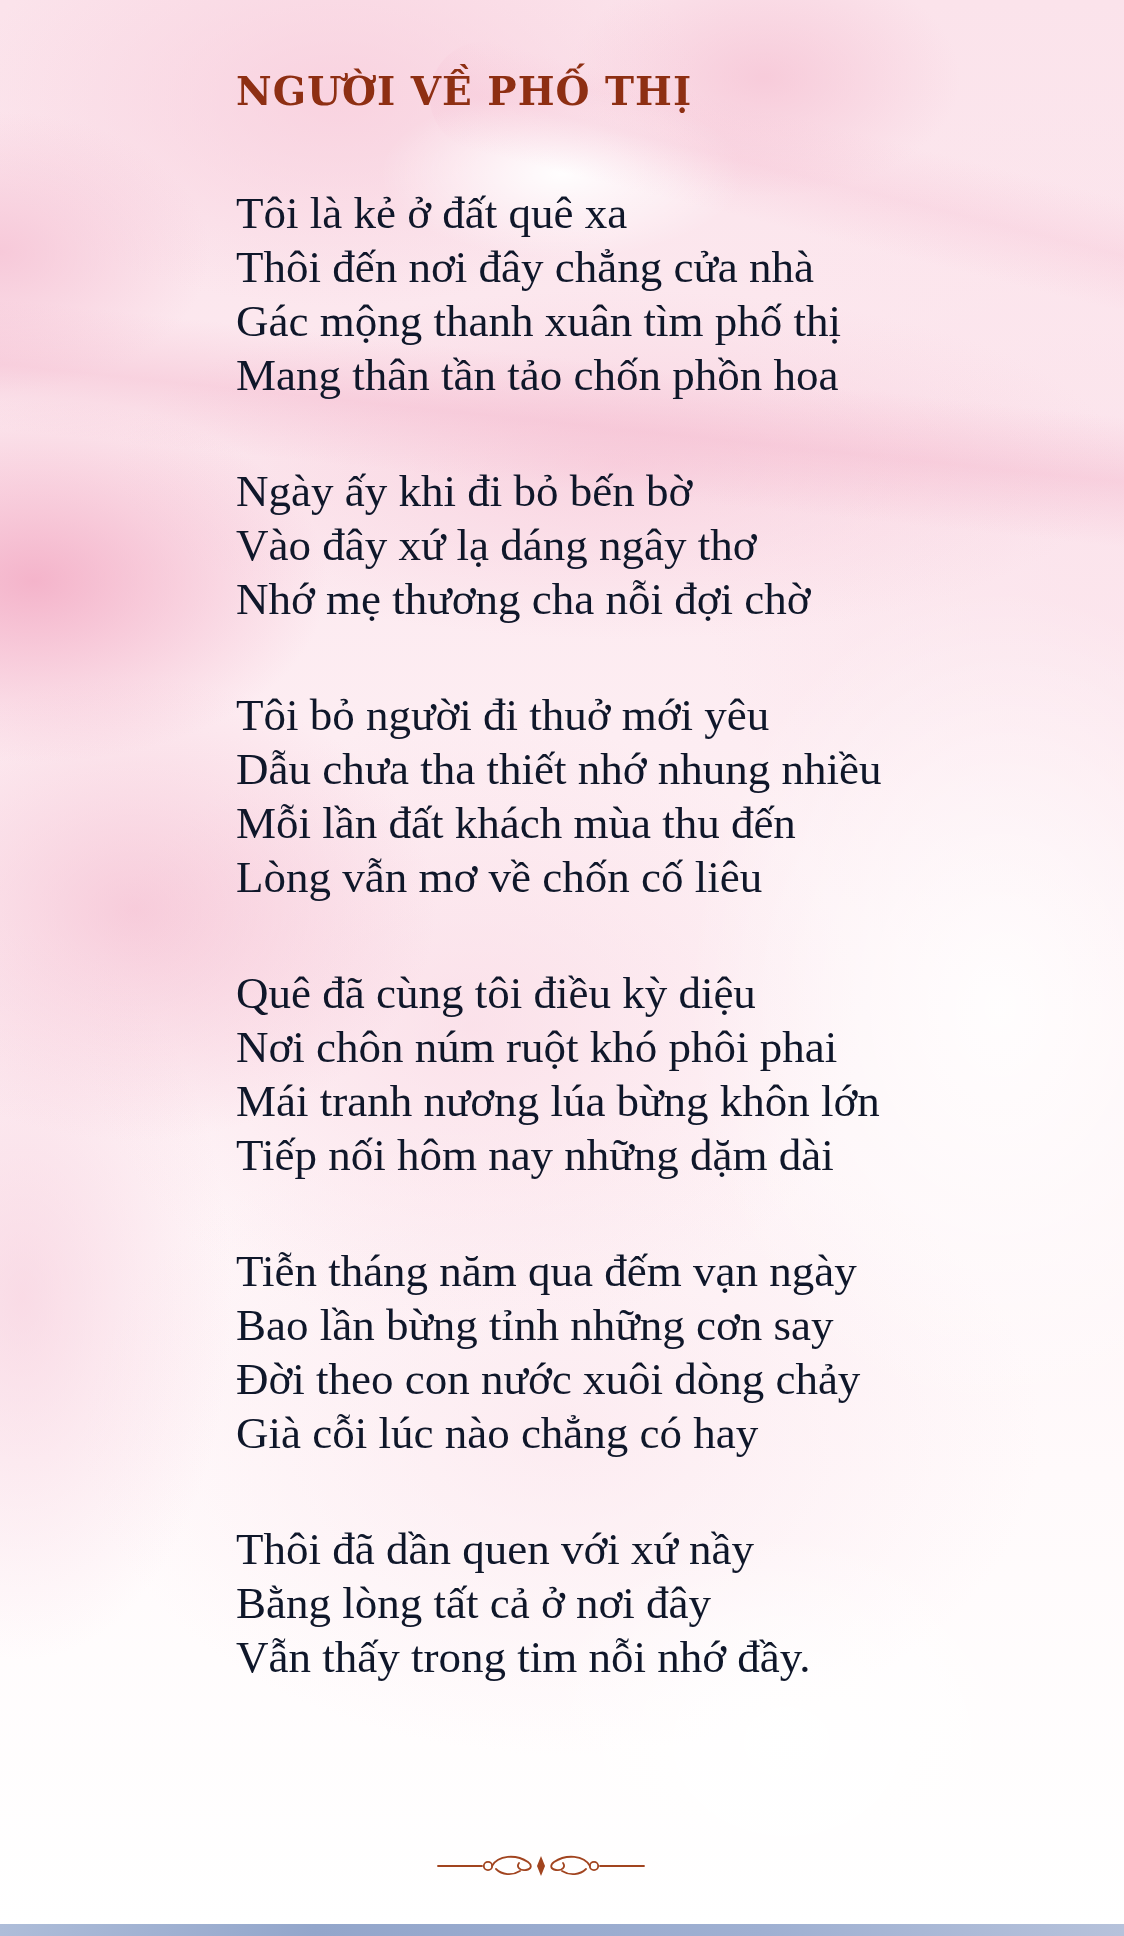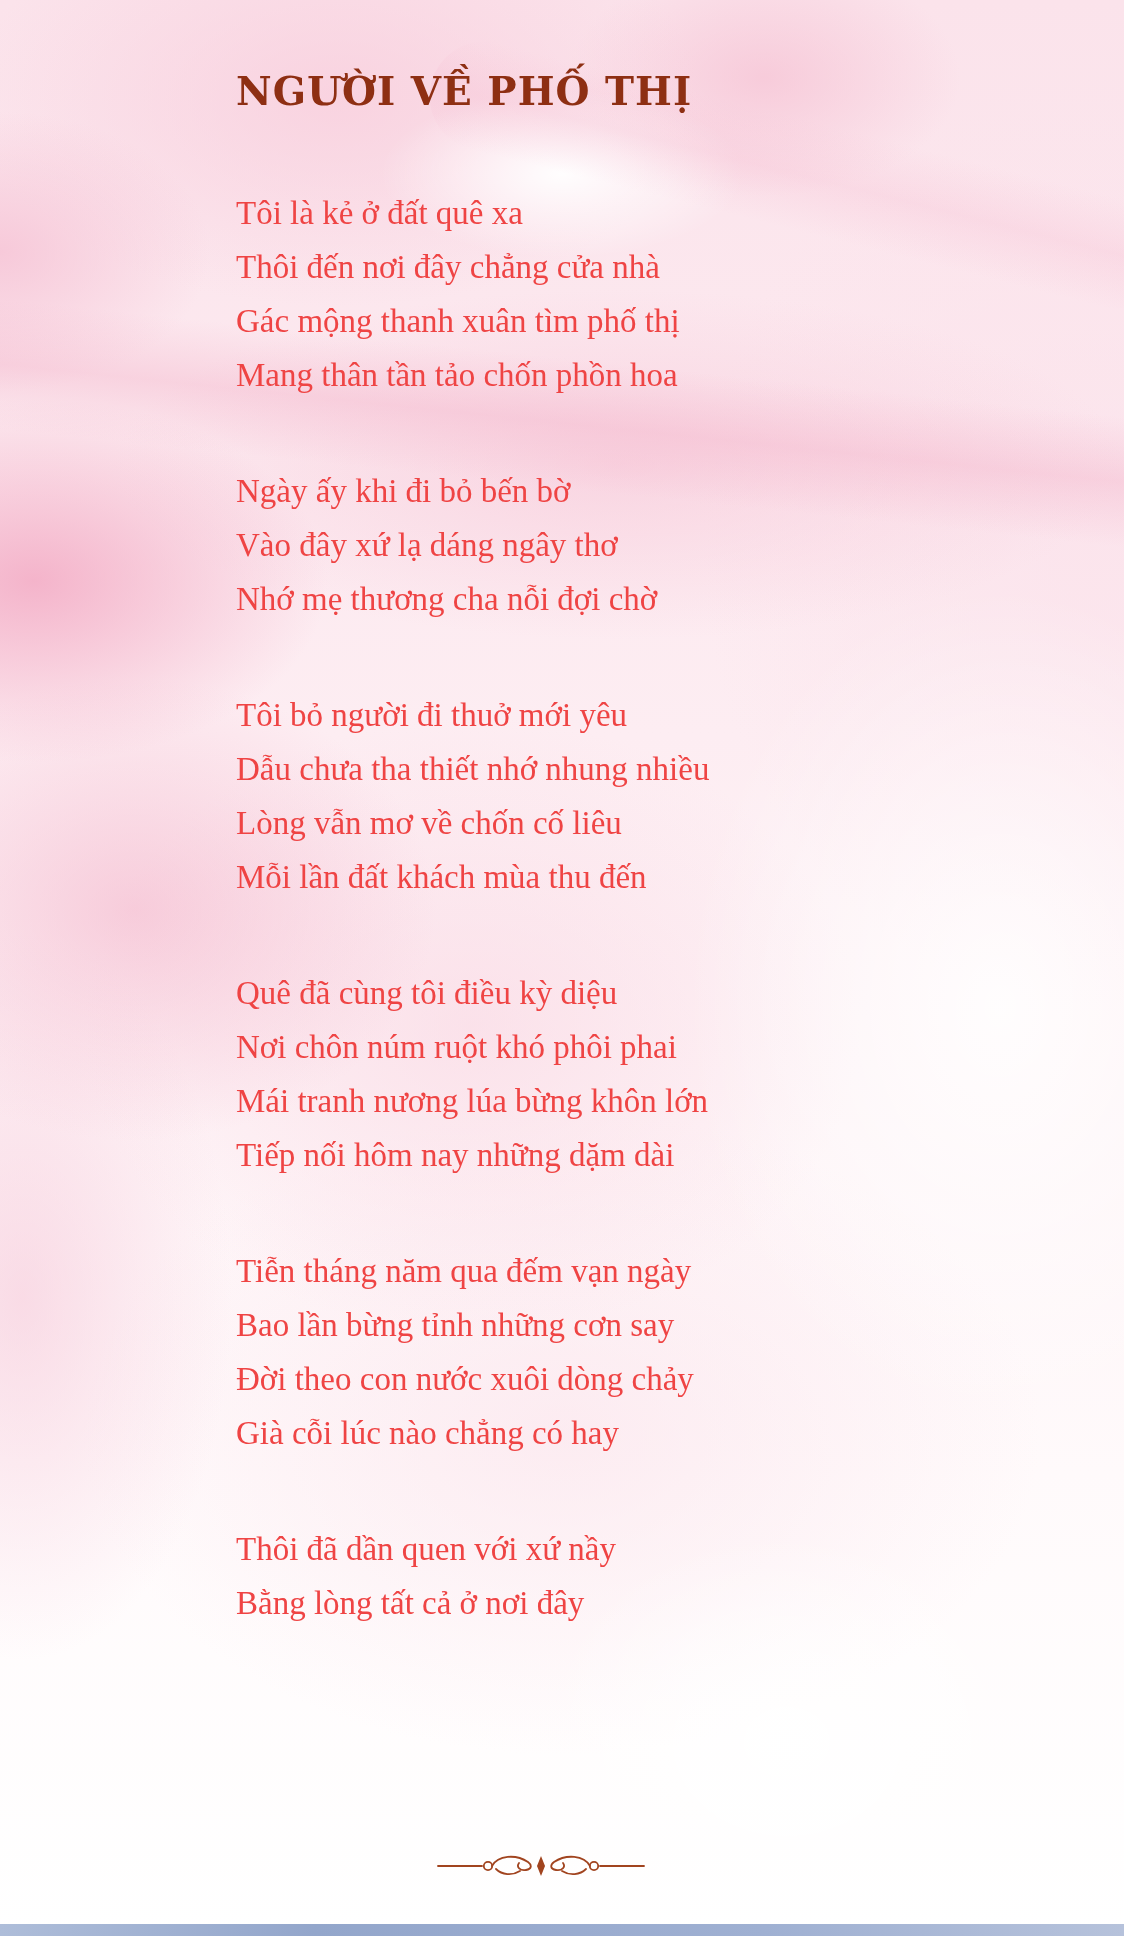--- a/index.html
+++ b/index.html
@@ -53,23 +53,23 @@
     font-size:39px;
     letter-spacing:1px;
     color:#8e2f13;
     font-weight:600;
     margin:0 0 72px 0;
     white-space:nowrap;
   }
   .stanza{margin:0 0 62px 0;}
   .stanza:last-of-type{margin-bottom:0;}
   .line{
-    font-size:33px;
+    font-size:45px;
     line-height:54px;
-    color:#ef4444;
+    color:#0f172a;
     white-space:nowrap;
   }
   .divider{
     position:absolute;left:436px;top:1850px;width:210px;height:32px;
   }
 </style>
 </head>
 <body>
 
 <div id="page">
@@ -89,41 +89,42 @@
 
     <div class="stanza">
       <div class="line">Ngày ấy khi đi bỏ bến bờ</div>
       <div class="line">Vào đây xứ lạ dáng ngây thơ</div>
       <div class="line">Nhớ mẹ thương cha nỗi đợi chờ</div>
     </div>
 
     <div class="stanza">
       <div class="line">Tôi bỏ người đi thuở mới yêu</div>
       <div class="line">Dẫu chưa tha thiết nhớ nhung nhiều</div>
+      <div class="line">Mỗi lần đất khách mùa thu đến</div>
       <div class="line">Lòng vẫn mơ về chốn cố liêu</div>
-      <div class="line">Mỗi lần đất khách mùa thu đến</div>
     </div>
 
     <div class="stanza">
       <div class="line">Quê đã cùng tôi điều kỳ diệu</div>
       <div class="line">Nơi chôn núm ruột khó phôi phai</div>
       <div class="line">Mái tranh nương lúa bừng khôn lớn</div>
       <div class="line">Tiếp nối hôm nay những dặm dài</div>
     </div>
 
     <div class="stanza">
       <div class="line">Tiễn tháng năm qua đếm vạn ngày</div>
       <div class="line">Bao lần bừng tỉnh những cơn say</div>
       <div class="line">Đời theo con nước xuôi dòng chảy</div>
       <div class="line">Già cỗi lúc nào chẳng có hay</div>
     </div>
 
     <div class="stanza">
       <div class="line">Thôi đã dần quen với xứ nầy</div>
       <div class="line">Bằng lòng tất cả ở nơi đây</div>
+      <div class="line">Vẫn thấy trong tim nỗi nhớ đầy.</div>
     </div>
   </div>
 
   <div class="divider">
     <svg width="210" height="32" viewBox="0 0 210 32" xmlns="http://www.w3.org/2000/svg">
       <g stroke="#a1441f" stroke-width="1.8" fill="none" stroke-linecap="round">
         <line x1="2" y1="16" x2="46" y2="16"></line>
         <circle cx="52" cy="16" r="4.2"></circle>
         <path d="M56 16 C62 5, 80 4, 92 12 C96 15, 96 19, 90 20 C84 21, 80 17, 83 13"></path>
         <path d="M60 19 c6 6, 16 7, 24 2"></path>

